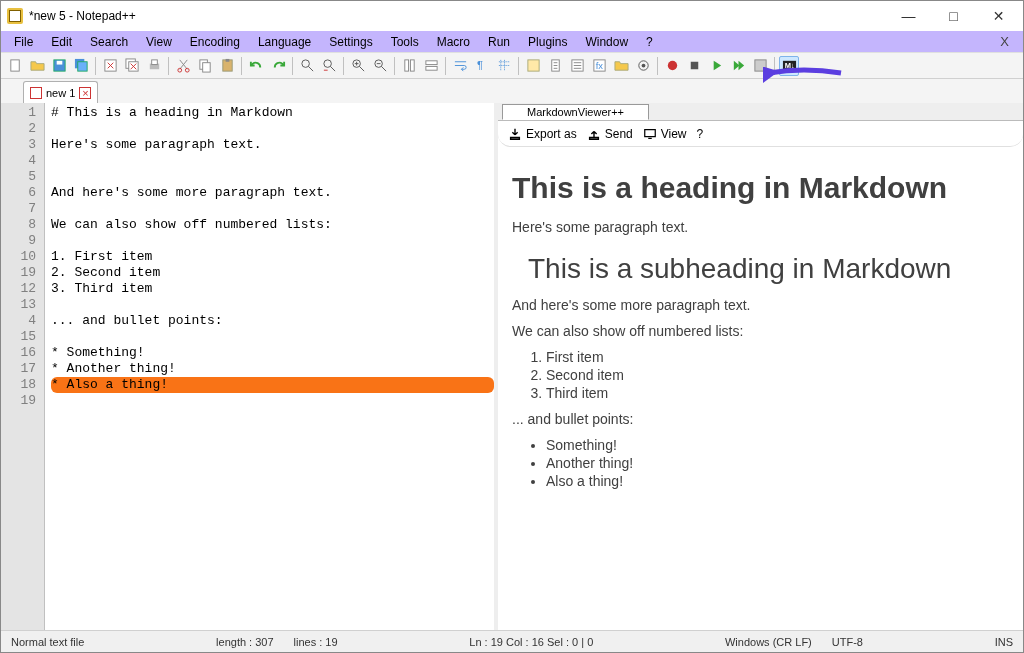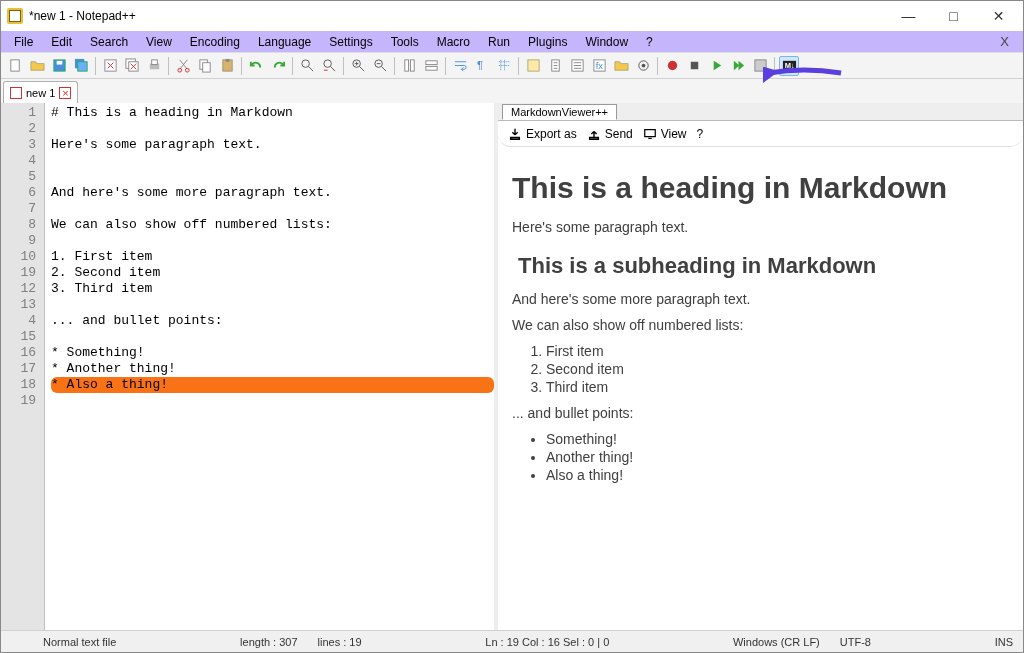--- a/index.html
+++ b/index.html
@@ -21,63 +21,63 @@
   
   .toolbar { height: 26px; display: flex; align-items: center; padding: 2px 4px; gap: 2px; background:#f4f4f4; border-bottom:1px solid #d0d0d0; position:relative;}
   .tb-btn { width: 20px; height: 20px; display: flex; align-items: center; justify-content: center; border:1px solid transparent; border-radius:2px; }
   .tb-btn.active { border-color:#7eb4ea; background:#cde8ff;}
   .tb-sep { width:1px; height:18px; background:#c0c0c0; margin:0 2px;}
   .tb-btn svg { width:15px; height:15px; }
   .arrow { position:absolute; right:180px; top:14px; width:80px; height:20px; pointer-events:none;}
 
   
   .tabbar { height: 24px; display:flex; align-items:flex-end; padding:0 2px; background:#f4f4f4; }
-  .file-tab { height:22px; padding:2px 6px; display:flex; align-items:center; gap:4px; background:#fff; border:1px solid #b0b0b0; border-bottom:none; border-top-left-radius:3px; border-top-right-radius:3px; font-size:11px; }
+  .file-tab { height:22px; padding:2px 6px; display:flex; align-items:center; gap:4px; background:#fff; border:1px solid #b0b0b0; border-bottom:none; border-top-left-radius:3px; border-top-right-radius:3px; font-size:11px;margin-left:20px; }
   .file-tab .tab-icon { width:12px; height:12px; background:#fff; border:1px solid #c33; }
   .file-tab .tab-close { width:12px; height:12px; font-size:11px; color:#c33; text-align:center; line-height:11px; border:1px solid #c33;}
 
   
   .split { flex:1; display:flex; overflow:hidden; }
   .editor-pane { width: 497px; display:flex; flex-direction:column; border-right:4px solid #eee; }
   .preview-pane { flex:1; display:flex; flex-direction:column; }
 
   
   .editor-body { flex:1; display:flex; background:#fff; font-family:"Courier New",monospace; font-size:13px; overflow:hidden; }
   .gutter { width: 44px; background:#e4e4e4; text-align:right; padding:2px 8px 0 0; color:#808080; line-height:16px; border-right:1px solid #c0c0c0;}
   .gutter div { height:16px; }
   .code-area { flex:1; padding:2px 0 0 6px; line-height:16px; color:#000;}
   .code-line { height:16px; white-space:pre; }
   .code-line.active { background:#f97316;border-radius:6px; }
 
   
   .preview-title-tab { height:18px; display:flex; align-items:center; padding:0 4px; background:#eee; border-bottom:1px solid #bbb; font-size:11px;}
-  .preview-title-tab span { background:#fff; border:1px solid #999; border-bottom:1px solid #fff; padding:1px 8px;}
+  .preview-title-tab span { background:#fff; border:1px solid #999; border-bottom:1px solid #fff; padding:1px 24px;}
   .preview-toolbar { height: 26px; display:flex; align-items:center; gap:10px; padding:0 10px; background:#fff; border-bottom:1px solid #e0e0e0; font-size:12px;border-radius:13px;}
   .preview-toolbar .ptb { display:flex; align-items:center; gap:4px; }
   .preview-toolbar svg { width:14px; height:14px; }
   .preview-body { flex:1; padding:16px 14px; background:#fff; font-family:"Segoe UI",Tahoma,sans-serif; font-size:14px; color:#404040; overflow:auto;}
   .preview-body h1 { font-size:30px; font-weight:700; margin:8px 0 14px; }
-  .preview-body h2 { font-size:22px; font-weight:700; margin:18px 6px 12px; }
+  .preview-body h2 { font-size:28px; font-weight:400; margin:18px 16px 12px; }
   .preview-body p { margin: 10px 0; }
   .preview-body ol, .preview-body ul { margin:10px 0 10px 34px; }
   .preview-body ol li, .preview-body ul li { margin:2px 0; }
 
   
-  .statusbar { height: 22px; display:flex; align-items:center; background:#f0f0f0; border-top:1px solid #d0d0d0; font-size:11px; color:#333;padding-left:32px;}
+  .statusbar { height: 22px; display:flex; align-items:center; background:#f0f0f0; border-top:1px solid #d0d0d0; font-size:11px; color:#333;}
   .status-cell { padding: 0 10px; }
   .status-spacer { flex:1; }
 </style>
 </head>
 <body>
 
 <div class="window">
 
   <div class="titlebar">
     <span class="app-icon"></span>
-    <span class="title">*new 1 - Notepad++</span>
+    <span class="title">*new 5 - Notepad++</span>
     <span class="winbtn">—</span>
     <span class="winbtn">□</span>
     <span class="winbtn close">✕</span>
   </div>
 
   <div class="menubar">
     <span class="menu-item">File</span>
     <span class="menu-item">Edit</span>
     <span class="menu-item">Search</span>
     <span class="menu-item">View</span>

